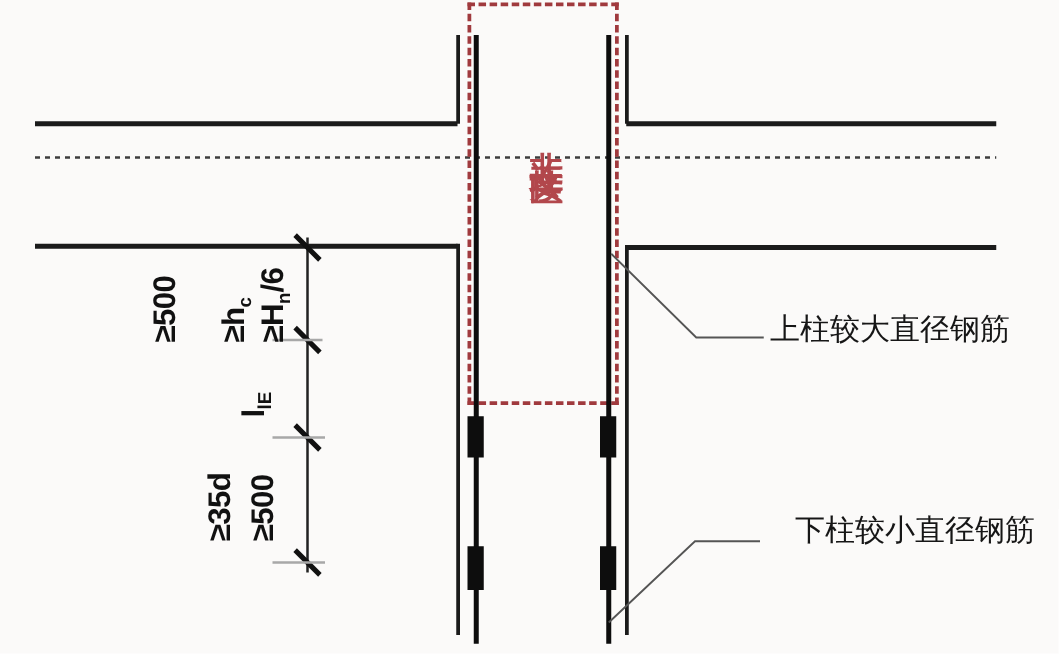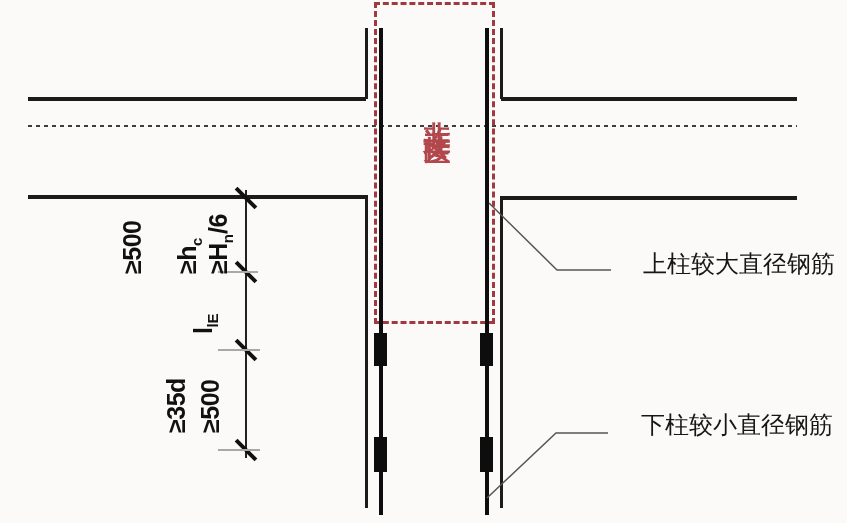--- a/index.html
+++ b/index.html
@@ -35,21 +35,21 @@
   .tick{position:absolute;width:28px;height:4px;background:#111;transform:rotate(45deg);}
   .ext{position:absolute;height:2px;background:#a8a8a8;}
   .vdim{
     position:absolute;white-space:nowrap;font-weight:bold;font-size:25px;
     line-height:24px;height:24px;letter-spacing:-0.5px;color:#111;
     transform:rotate(-90deg);transform-origin:0 50%;
   }
   .vdim sub{font-size:15px;letter-spacing:0;}
   .callout{
     position:absolute;font-family:"Liberation Serif","DejaVu Serif",serif;
-    font-size:24px;line-height:28px;color:#161616;white-space:nowrap;margin-left:27px;
+    font-size:24px;line-height:28px;color:#161616;white-space:nowrap;
   }
   svg.leaders{position:absolute;left:0;top:0;}
 </style>
 </head>
 <body>
 
 <div class="canvas">
 
   <div class="hline" style="left:28px;top:97px;width:338px;height:4px;"></div>
   <div class="hline" style="left:28px;top:195px;width:338px;height:4px;"></div>
@@ -102,15 +102,15 @@
   <div class="vdim" style="left:210px;top:421px;">
     <span>≥</span><span>500</span>
   </div>
 
   <svg class="leaders" width="847" height="523" viewBox="0 0 847 523">
     <polyline points="489,203 557,270 611,270" fill="none" stroke="#555" stroke-width="1.5"></polyline>
     <polyline points="487,498 556,433 608,433" fill="none" stroke="#555" stroke-width="1.5"></polyline>
   </svg>
 
   <div class="callout" style="left:616px;top:250px;">上柱较大直径钢筋</div>
-  <div class="callout" style="left:614px;top:411px;">下柱较小直径钢筋</div>
+  <div class="callout" style="left:636px;top:411px;">下柱较小直径钢筋</div>
 
 </div>
 
 </body></html>

